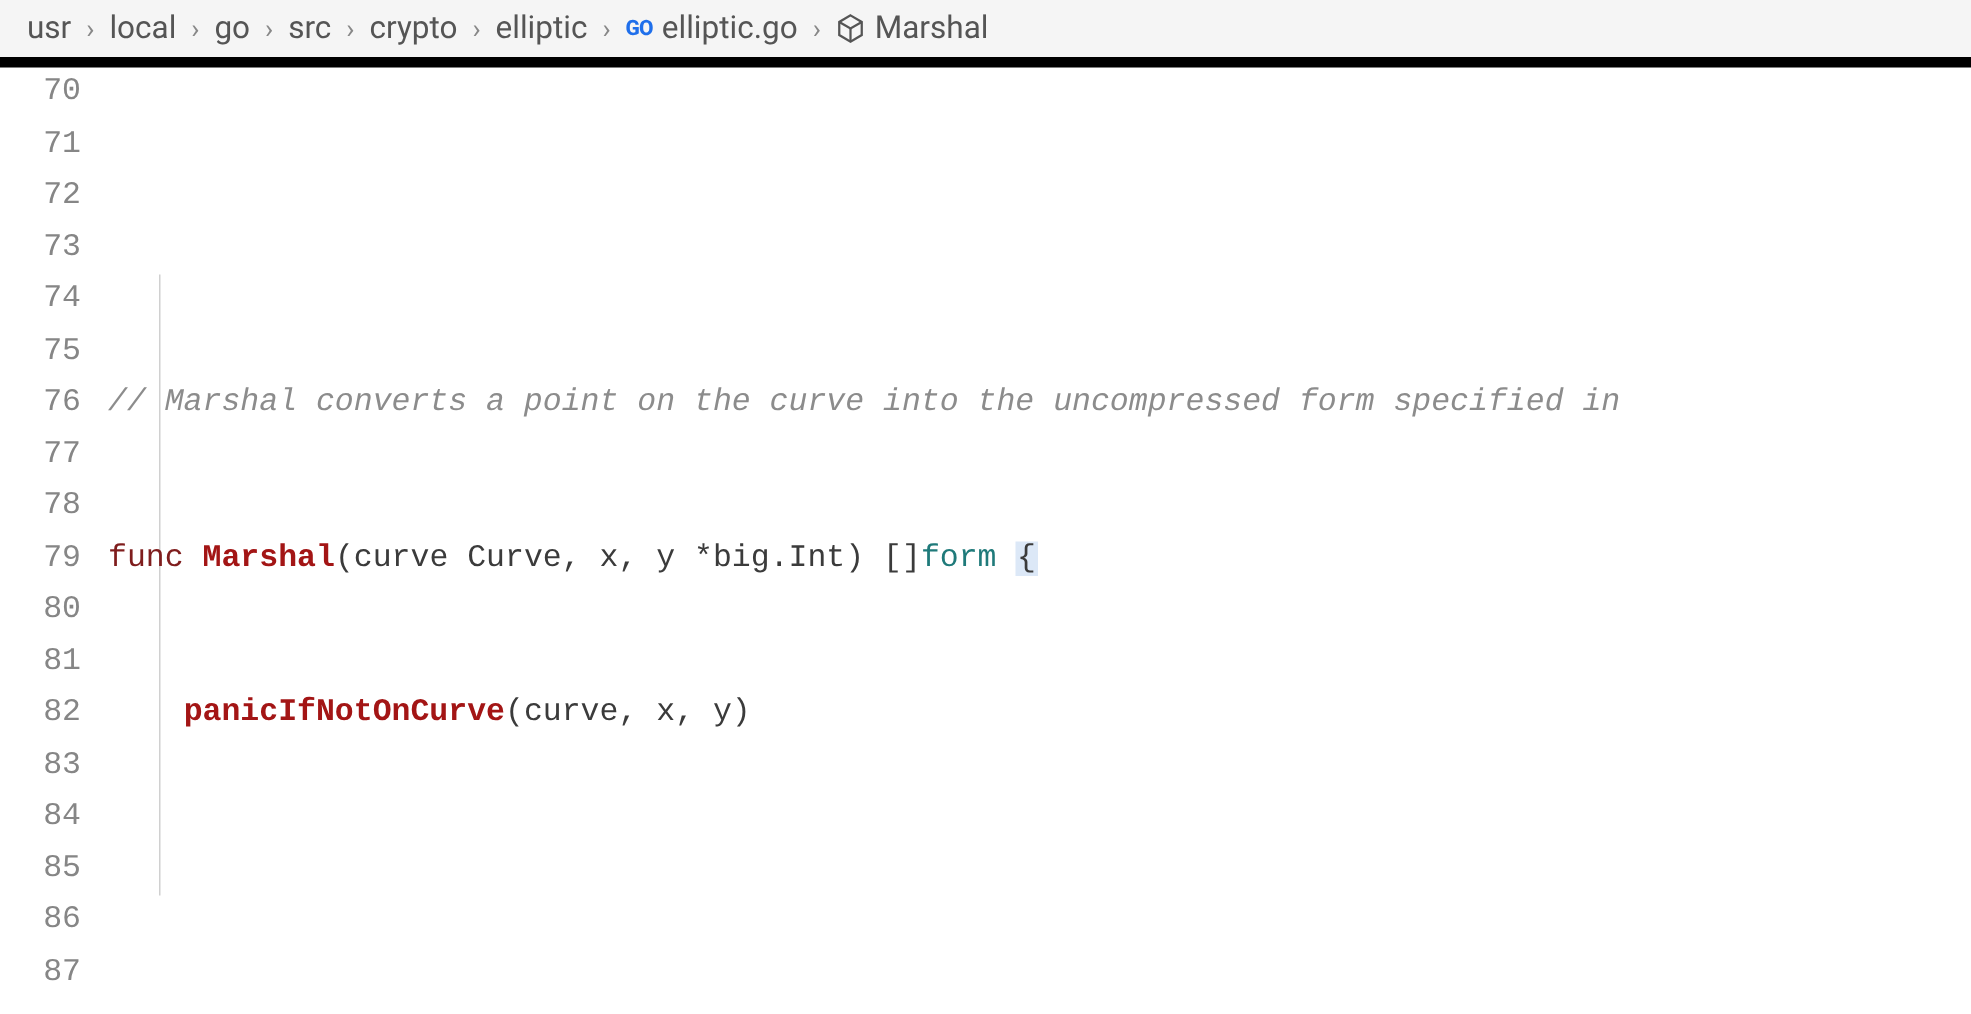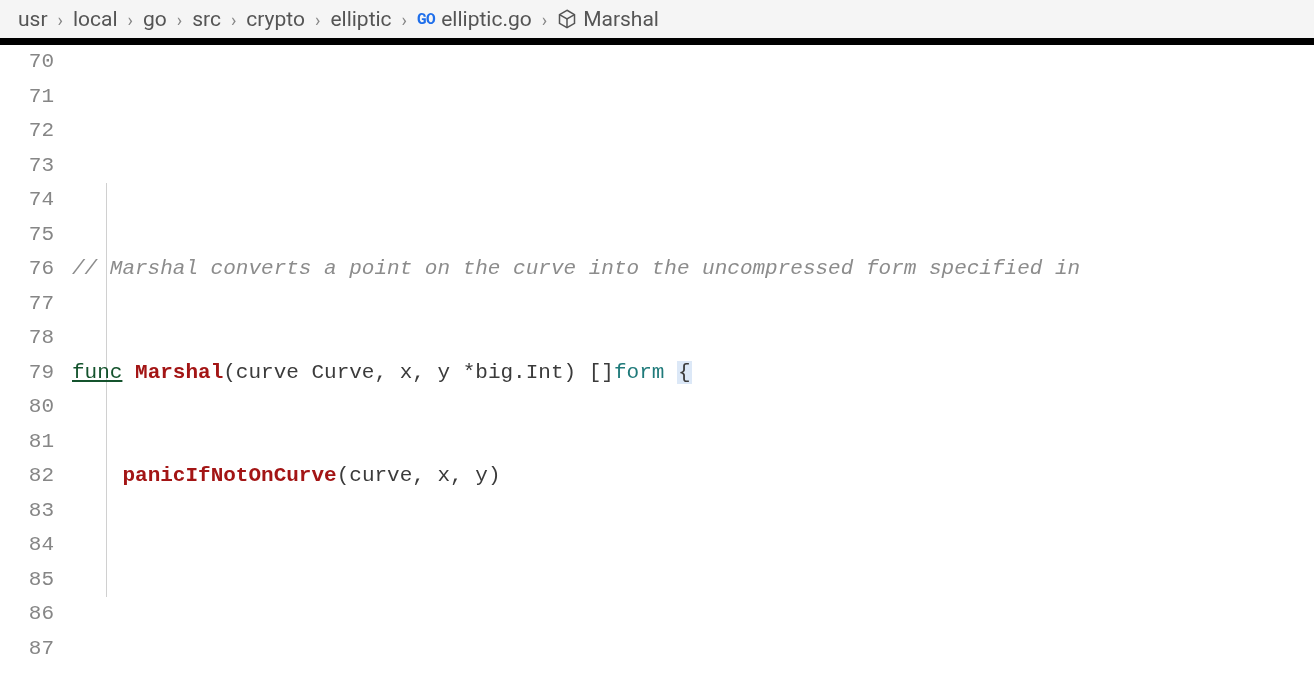--- a/index.html
+++ b/index.html
@@ -73,21 +73,21 @@
   .indent-guide {
     position: absolute;
     left: 34px;
     top: 138px;
     width: 1px;
     height: 414px;
     background: #d0d0d0;
   }
   
   .c-comment { color: #8c8c8c; font-style: italic; text-align: center; }
-  .c-keyword { color: #14532d; text-decoration: underline; }
+  .c-keyword { color: #7f1d1d; }
   .c-fname { color: #a31515; font-weight: 600; }
   .c-call { color: #a31515; font-weight: 600; }
   .c-type { color: #1f7a7a; }
   .c-open-brace { background: #dce8f7; padding: 0 1px; }
 </style>
 </head>
 <body>
 
 <div class="breadcrumb">
   <span class="crumb">usr</span>

